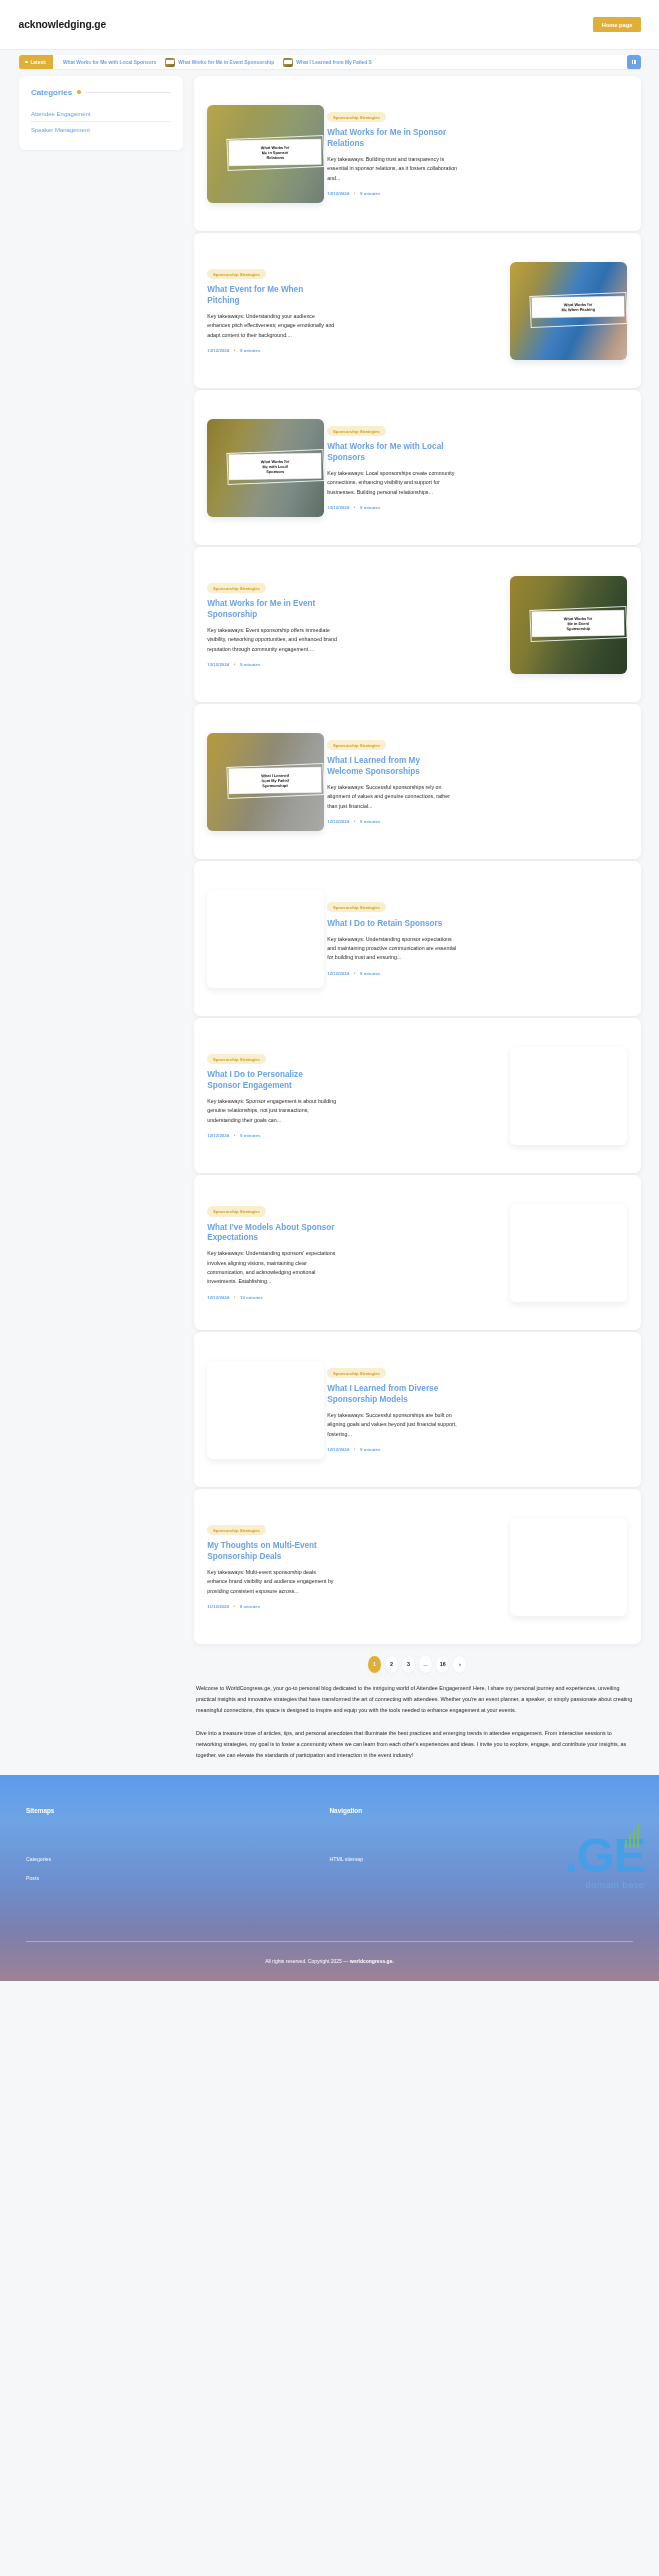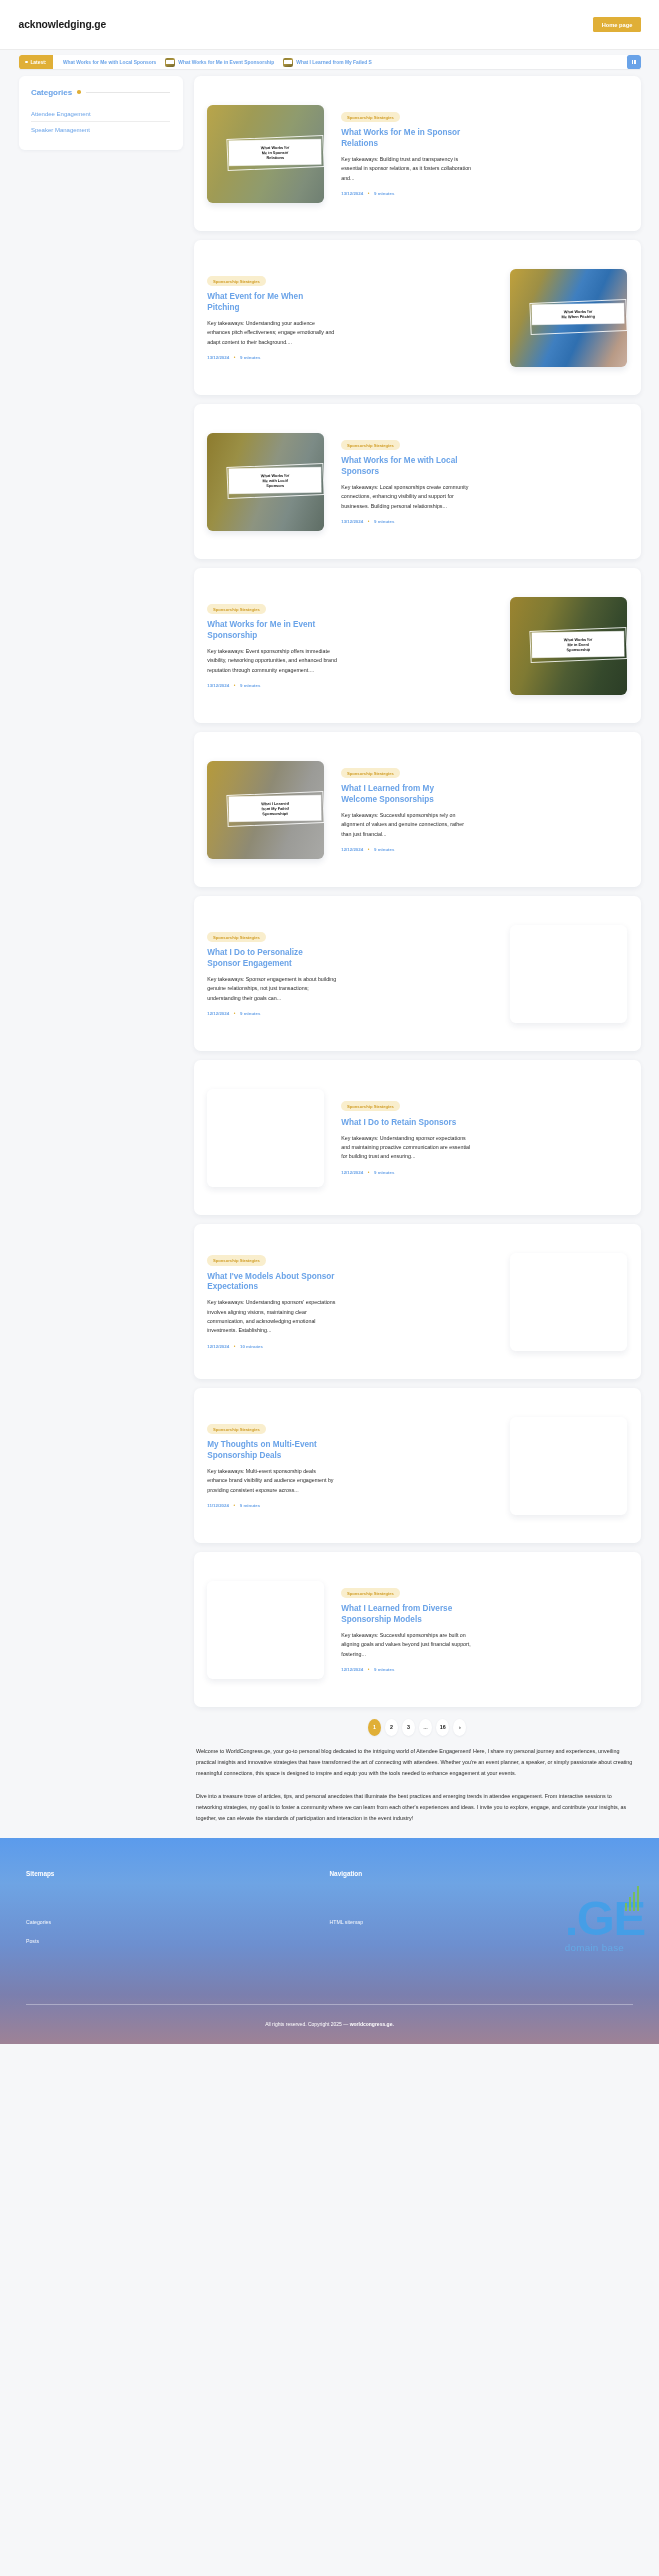--- a/index.html
+++ b/index.html
@@ -159,25 +159,25 @@
     color: #6aa3e8;
     text-decoration:none;
     padding: 4.6px 0;
   }
 
   
   .card {
     background: #ffffff;
     border-radius: 6.7px;
     box-shadow: 0 1.5px 5.2px rgba(23,42,76,.06);
-    margin-bottom: 9px;
+    margin-bottom: 2px;
     padding: 11.3px 13.4px;
     display: flex;
     align-items: center;
-    gap: 17px;
+    gap: 3px;
     min-height: 155px;
     justify-content: center;
   }
   .card.reverse { flex-direction: row-reverse; }
 
   .card-media {
     width: 117px;
     height: 98px;
     border-radius: 5.7px;
     flex: none;
@@ -306,21 +306,21 @@
   .footer-col a {
     color:#ffffff;
     text-decoration:none;
     font-size: 5.2px;
     opacity:.95;
   }
   .footer-logo {
     position:absolute;
     right: 14.4px;
     top: 58px;
-    text-align:left;
+    text-align:right;
     z-index: 1;
     opacity: .85;
     margin-left: 40px;
   }
   .footer-logo .ge-text {
     font-size: 49px;
     font-weight: 700;
     color: #3fa0ea;
     line-height: .9;
     letter-spacing: -1.5px;
@@ -501,84 +501,84 @@
         <h2 class="card-title">What I Learned from My Welcome Sponsorships</h2>
         <p class="card-excerpt">Key takeaways: Successful sponsorships rely on alignment of values and genuine connections, rather than just financial...</p>
         <div class="card-meta">
           <span>12/12/2024</span>
           <span class="meta-sep">•</span>
           <span>9 minutes</span>
         </div>
       </div>
     </article>
 
+    <article class="card">
+      <div class="card-media blank"></div>
+      <div class="card-body">
+        <span class="badge">Sponsorship Strategies</span>
+        <h2 class="card-title">What I Do to Retain Sponsors</h2>
+        <p class="card-excerpt">Key takeaways: Understanding sponsor expectations and maintaining proactive communication are essential for building trust and ensuring...</p>
+        <div class="card-meta">
+          <span>12/12/2024</span>
+          <span class="meta-sep">•</span>
+          <span>9 minutes</span>
+        </div>
+      </div>
+    </article>
+
     <article class="card reverse">
       <div class="card-media blank"></div>
       <div class="card-body">
         <span class="badge">Sponsorship Strategies</span>
         <h2 class="card-title">What I Do to Personalize Sponsor Engagement</h2>
         <p class="card-excerpt">Key takeaways: Sponsor engagement is about building genuine relationships, not just transactions; understanding their goals can...</p>
         <div class="card-meta">
           <span>12/12/2024</span>
           <span class="meta-sep">•</span>
           <span>9 minutes</span>
         </div>
       </div>
     </article>
 
+    <article class="card reverse">
+      <div class="card-media blank"></div>
+      <div class="card-body">
+        <span class="badge">Sponsorship Strategies</span>
+        <h2 class="card-title">What I've Models About Sponsor Expectations</h2>
+        <p class="card-excerpt">Key takeaways: Understanding sponsors' expectations involves aligning visions, maintaining clear communication, and acknowledging emotional investments. Establishing...</p>
+        <div class="card-meta">
+          <span>12/12/2024</span>
+          <span class="meta-sep">•</span>
+          <span>10 minutes</span>
+        </div>
+      </div>
+    </article>
+
     <article class="card">
       <div class="card-media blank"></div>
       <div class="card-body">
         <span class="badge">Sponsorship Strategies</span>
-        <h2 class="card-title">What I Do to Retain Sponsors</h2>
-        <p class="card-excerpt">Key takeaways: Understanding sponsor expectations and maintaining proactive communication are essential for building trust and ensuring...</p>
+        <h2 class="card-title">What I Learned from Diverse Sponsorship Models</h2>
+        <p class="card-excerpt">Key takeaways: Successful sponsorships are built on aligning goals and values beyond just financial support, fostering...</p>
         <div class="card-meta">
           <span>12/12/2024</span>
           <span class="meta-sep">•</span>
           <span>9 minutes</span>
         </div>
       </div>
     </article>
 
     <article class="card reverse">
       <div class="card-media blank"></div>
       <div class="card-body">
         <span class="badge">Sponsorship Strategies</span>
-        <h2 class="card-title">What I've Models About Sponsor Expectations</h2>
-        <p class="card-excerpt">Key takeaways: Understanding sponsors' expectations involves aligning visions, maintaining clear communication, and acknowledging emotional investments. Establishing...</p>
-        <div class="card-meta">
-          <span>12/12/2024</span>
-          <span class="meta-sep">•</span>
-          <span>10 minutes</span>
-        </div>
-      </div>
-    </article>
-
-    <article class="card reverse">
-      <div class="card-media blank"></div>
-      <div class="card-body">
-        <span class="badge">Sponsorship Strategies</span>
         <h2 class="card-title">My Thoughts on Multi-Event Sponsorship Deals</h2>
         <p class="card-excerpt">Key takeaways: Multi-event sponsorship deals enhance brand visibility and audience engagement by providing consistent exposure across...</p>
         <div class="card-meta">
           <span>11/12/2024</span>
-          <span class="meta-sep">•</span>
-          <span>9 minutes</span>
-        </div>
-      </div>
-    </article>
-
-    <article class="card">
-      <div class="card-media blank"></div>
-      <div class="card-body">
-        <span class="badge">Sponsorship Strategies</span>
-        <h2 class="card-title">What I Learned from Diverse Sponsorship Models</h2>
-        <p class="card-excerpt">Key takeaways: Successful sponsorships are built on aligning goals and values beyond just financial support, fostering...</p>
-        <div class="card-meta">
-          <span>12/12/2024</span>
           <span class="meta-sep">•</span>
           <span>9 minutes</span>
         </div>
       </div>
     </article>
 
     <nav class="pagination">
       <a class="page-btn active" href="#">1</a>
       <a class="page-btn" href="#">2</a>
       <a class="page-btn" href="#">3</a>

